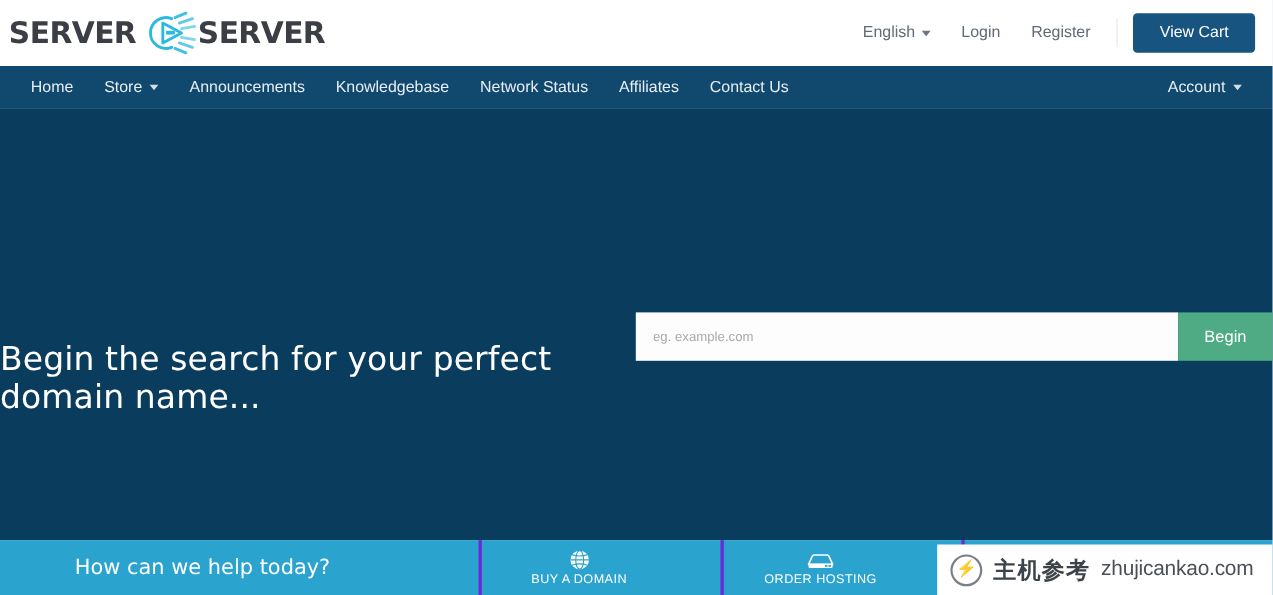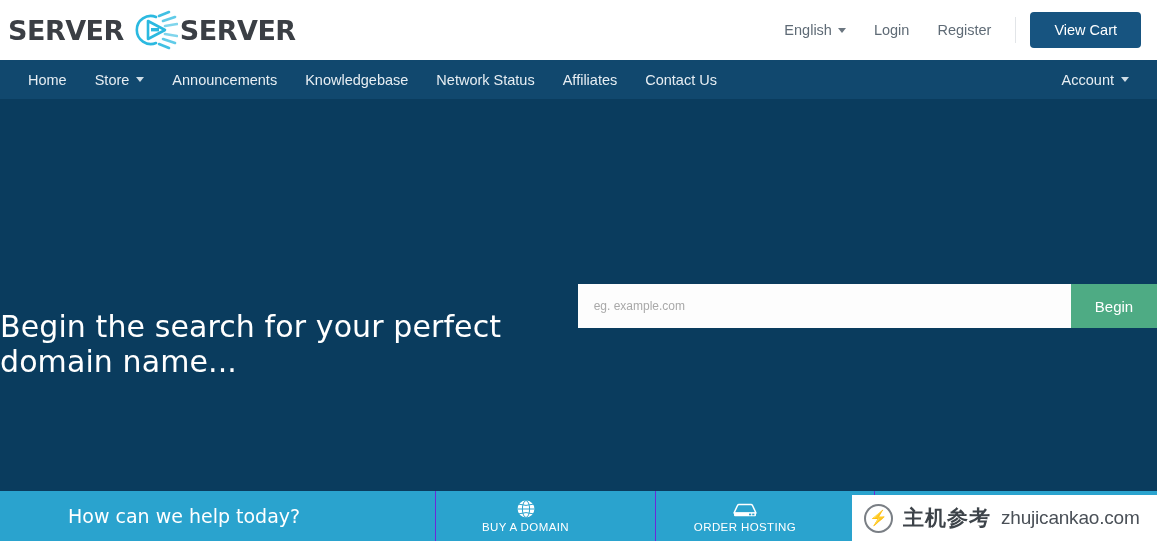--- a/index.html
+++ b/index.html
@@ -163,21 +163,21 @@
   .help-title {
     width: 395px;
     display: flex; align-items: center;
     padding-left: 68px;
     color: #ffffff; font-size: 19px;
     font-family: "DejaVu Sans", sans-serif;
     font-weight: 400;
   }
   .help-cell {
     width: 180px;
-    border-left: 1px solid #6d28d9;
+    border-left: 3px solid #6d28d9;
     display: flex; flex-direction: column;
     align-items: center; justify-content: center;
     gap: 2px; cursor: pointer;
     color: #ffffff;
   }
   .help-cell.wide { width: 179px; }
   .help-ico { height: 20px; display: flex; align-items: flex-end; }
   .help-lbl { font-size: 11.5px; letter-spacing: 0.4px; }
 
   

